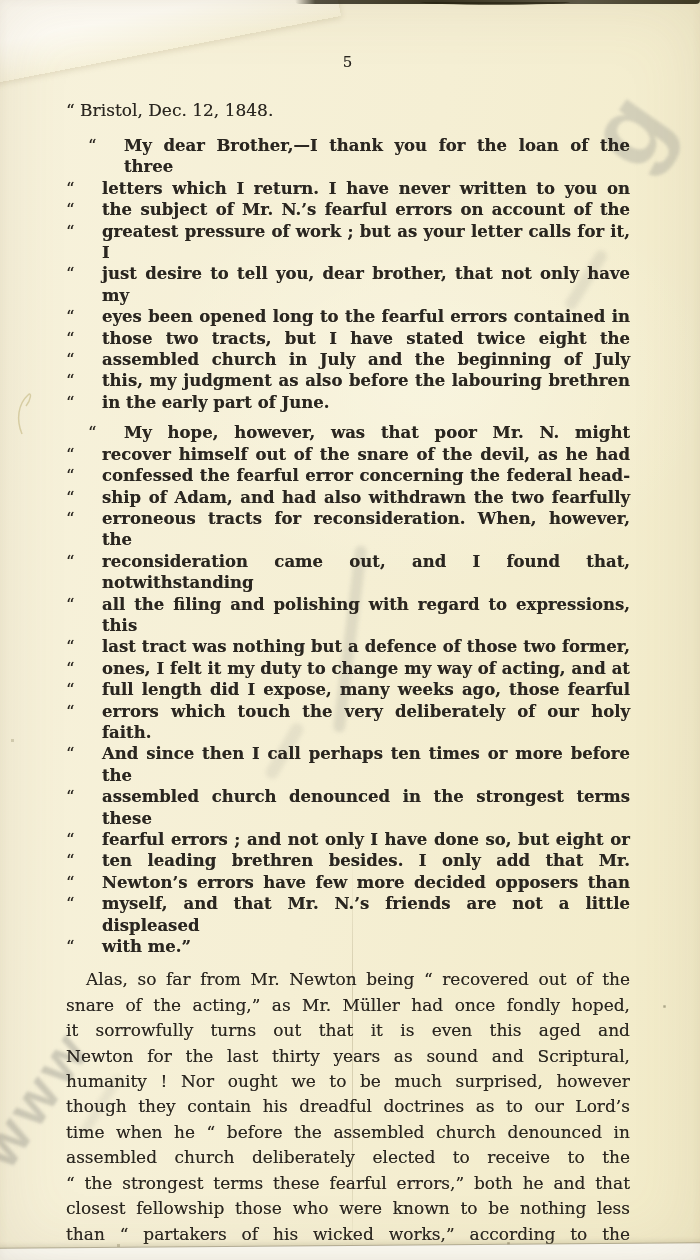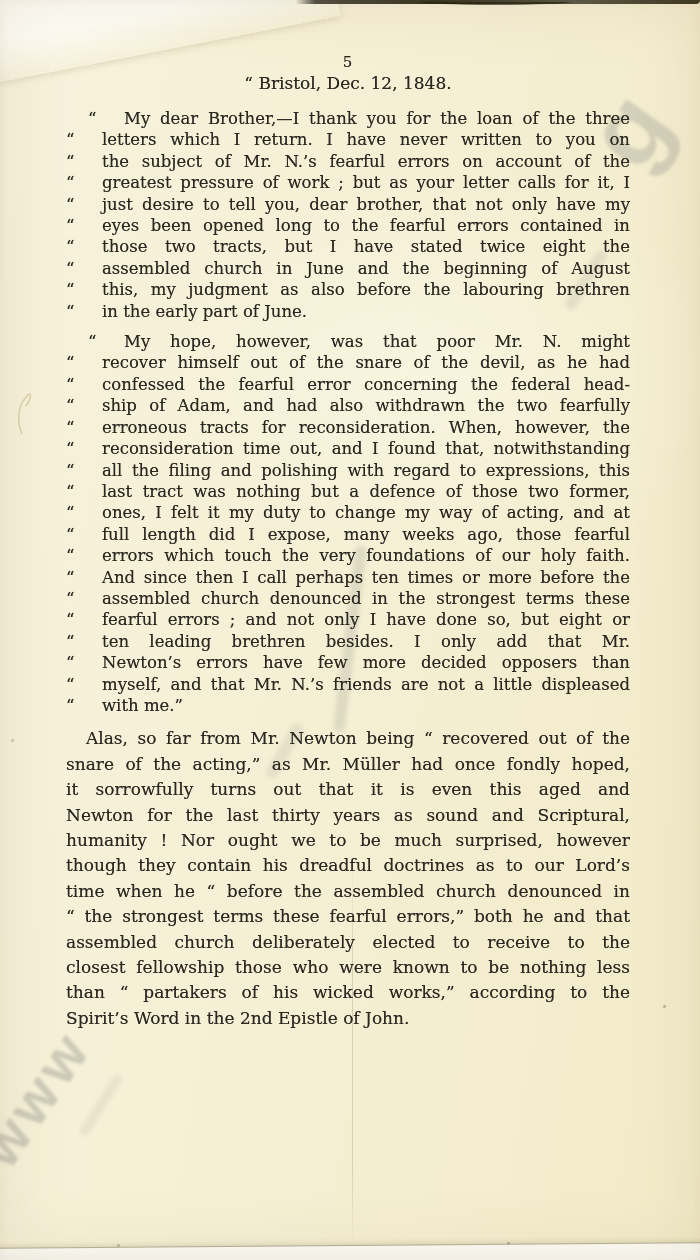--- a/index.html
+++ b/index.html
@@ -54,31 +54,31 @@
     filter:blur(1.6px);color:rgba(162,162,152,.40);}
   .wm-stroke{position:absolute;background:rgba(158,158,148,.26);
     filter:blur(2.2px);border-radius:6px;pointer-events:none;}
   .wm-s1{left:344px;top:545px;width:12px;height:188px;transform:rotate(7deg);}
   .wm-s2{left:278px;top:720px;width:13px;height:62px;transform:rotate(30deg);opacity:.7;}
   .wm-s3{left:580px;top:246px;width:12px;height:68px;transform:rotate(32deg);opacity:.8;}
   .wm-s4{left:96px;top:1070px;width:10px;height:70px;transform:rotate(32deg);opacity:.6;}
   
   .content{position:absolute;left:66px;top:0;width:564px;}
   .pageno{margin-top:52px;text-align:center;font-size:15px;line-height:20px;letter-spacing:1px;}
-  .dateline{text-align:center;font-size:17px;line-height:22px;}
+  .dateline{margin-top:27px;text-align:left;font-size:17px;line-height:22px;}
   .para{text-justify:inter-word;}
   #letter-body .para{margin-top:9px;}
   #letter-body .para:first-child{margin-top:14px;}
   #letter-body .para.prose{margin-top:10px;}
   .para.quoted{font-size:16.5px;line-height:21.4px;}
   .para.prose{font-size:17px;line-height:25.4px;}
   .line{display:flex;}
   .line .q{flex:0 0 36px;}
   .line.first{padding-left:22px;}
-  .line .t{flex:1;display:block;text-align:justify;text-align-last:justify;}
+  .line .t{flex:1;display:block;text-align:justify;text-align-last:justify;font-weight:bold;}
   .line .t.lastline{text-align-last:left;}
   .pline{text-align:justify;text-align-last:justify;}
   .pline.firstp{text-indent:20px;}
   .pline.lastline{text-align-last:left;}
   .content{text-shadow:0 0 .4px rgba(42,38,32,.55);}
 </style>
 </head>
 <body>
 
 <div class="page">
@@ -127,21 +127,21 @@
           <div class="line">
             <span class="q">“</span>
             <span class="t">eyes been opened long to the fearful errors contained in</span>
           </div>
           <div class="line">
             <span class="q">“</span>
             <span class="t">those two tracts, but I have stated twice eight the</span>
           </div>
           <div class="line">
             <span class="q">“</span>
-            <span class="t">assembled church in June and the beginning of August</span>
+            <span class="t">assembled church in July and the beginning of July</span>
           </div>
           <div class="line">
             <span class="q">“</span>
             <span class="t">this, my judgment as also before the labouring brethren</span>
           </div>
           <div class="line">
             <span class="q">“</span>
             <span class="t lastline">in the early part of June.</span>
           </div>
         </div>
@@ -161,41 +161,41 @@
           <div class="line">
             <span class="q">“</span>
             <span class="t">ship of Adam, and had also withdrawn the two fearfully</span>
           </div>
           <div class="line">
             <span class="q">“</span>
             <span class="t">erroneous tracts for reconsideration.  When, however, the</span>
           </div>
           <div class="line">
             <span class="q">“</span>
-            <span class="t">reconsideration time out, and I found that, notwithstanding</span>
+            <span class="t">reconsideration came out, and I found that, notwithstanding</span>
           </div>
           <div class="line">
             <span class="q">“</span>
             <span class="t">all the filing and polishing with regard to expressions, this</span>
           </div>
           <div class="line">
             <span class="q">“</span>
             <span class="t">last tract was nothing but a defence of those two former,</span>
           </div>
           <div class="line">
             <span class="q">“</span>
             <span class="t">ones, I felt it my duty to change my way of acting, and at</span>
           </div>
           <div class="line">
             <span class="q">“</span>
             <span class="t">full length did I expose, many weeks ago, those fearful</span>
           </div>
           <div class="line">
             <span class="q">“</span>
-            <span class="t">errors which touch the very foundations of our holy faith.</span>
+            <span class="t">errors which touch the very deliberately of our holy faith.</span>
           </div>
           <div class="line">
             <span class="q">“</span>
             <span class="t">And since then I call perhaps ten times or more before the</span>
           </div>
           <div class="line">
             <span class="q">“</span>
             <span class="t">assembled church denounced in the strongest terms these</span>
           </div>
           <div class="line">
@@ -220,22 +220,22 @@
           </div>
         </div>
         <div class="para prose">
           <div class="pline firstp">Alas, so far from Mr. Newton being “ recovered out of the</div>
           <div class="pline">snare of the acting,” as Mr. Müller had once fondly hoped,</div>
           <div class="pline">it sorrowfully turns out that it is even this aged and</div>
           <div class="pline">Newton for the last thirty years as sound and Scriptural,</div>
           <div class="pline">humanity !  Nor ought we to be much surprised, however</div>
           <div class="pline">though they contain his dreadful doctrines as to our Lord’s</div>
           <div class="pline">time when he “ before the assembled church denounced in</div>
+          <div class="pline">assembled church deliberately elected to receive to the</div>
           <div class="pline">“ the strongest terms these fearful errors,” both he and that</div>
-          <div class="pline">assembled church deliberately elected to receive to the</div>
           <div class="pline">closest fellowship those who were known to be nothing less</div>
           <div class="pline">than “ partakers of his wicked works,” according to the</div>
           <div class="pline lastline">Spirit’s Word in the 2nd Epistle of John.</div>
         </div>
       </div>
   </div>
 
   <div class="specks"></div>
   <div class="bottom-edge"></div>
   <div class="vignette"></div>

